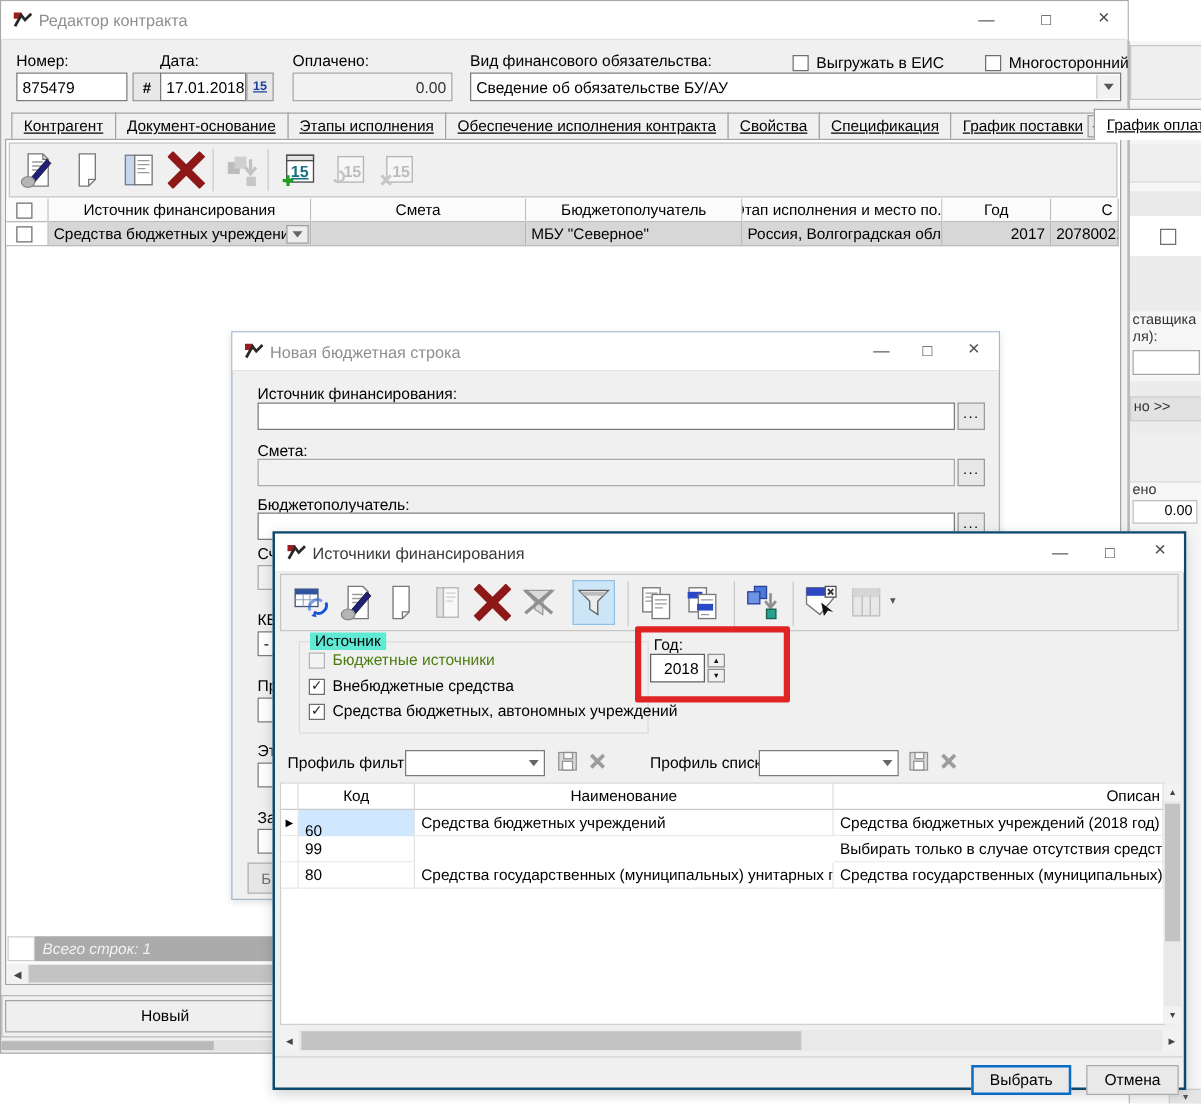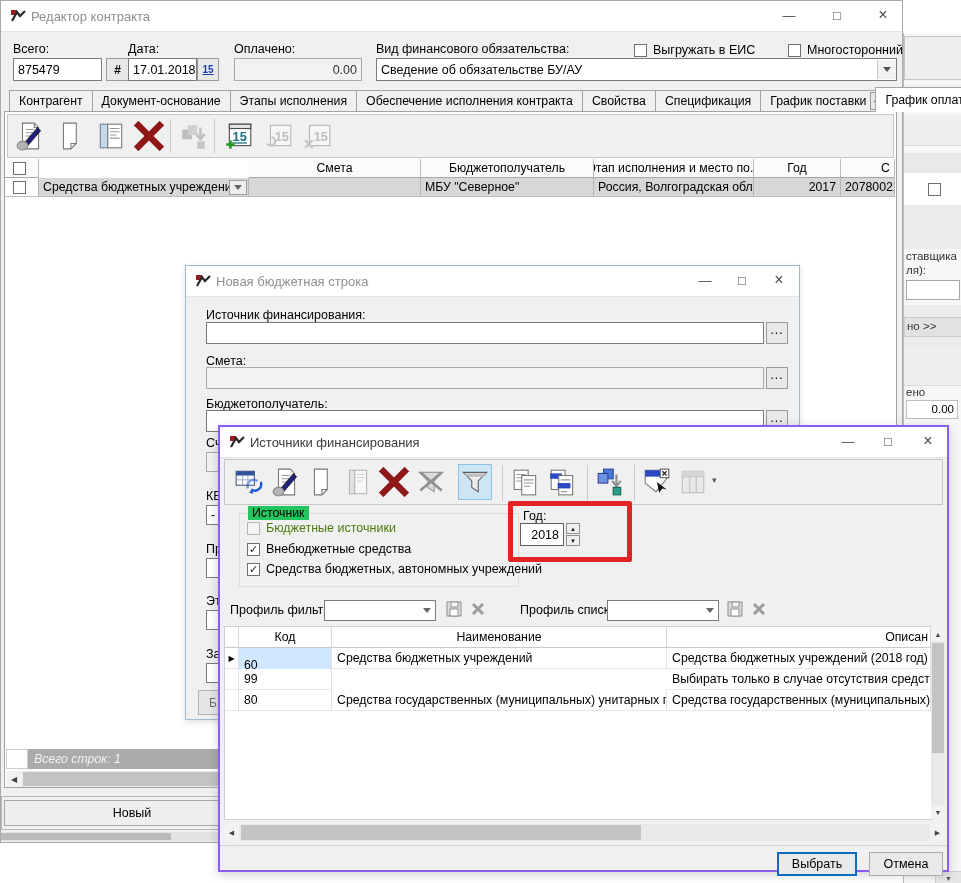--- a/index.html
+++ b/index.html
@@ -16,35 +16,35 @@
   .appicon{position:absolute;left:9px;top:7px;width:16px;height:16px;}
   .input{position:absolute;background:#fff;border:1px solid #7b7b7b;box-sizing:border-box;display:flex;align-items:center;padding:0 4px;font-size:12.5px;overflow:hidden;}
   .input.dis{background:#f2f2f2;border-color:#a9a9a9;color:#333;}
   .btn{position:absolute;background:#e8e8e8;border:1px solid #9a9a9a;box-sizing:border-box;display:flex;align-items:center;justify-content:center;font-size:12px;}
   .cb{position:absolute;width:13px;height:13px;background:#fff;border:1px solid #6e6e6e;box-sizing:border-box;display:flex;align-items:center;justify-content:center;font-size:11px;line-height:11px;color:#222;}
   .cb.dis{border-color:#b4b4b4;background:#f4f4f4;}
   .tri{width:0;height:0;display:inline-block;}
   .tri.down{border-left:4px solid transparent;border-right:4px solid transparent;border-top:5px solid #555;}
   .combo-arrow{position:absolute;display:flex;align-items:center;justify-content:center;}
   .tabs{position:absolute;display:flex;align-items:flex-end;}
-  .tab{height:21px;line-height:21px;padding:0 9px;border:1px solid #a3a3a3;border-bottom:none;background:#f0f0f0;font-size:12.3px;white-space:nowrap;margin-right:-1px;}
+  .tab{height:21px;line-height:21px;padding:0 9px;border:1px solid #a3a3a3;border-bottom:none;background:#f0f0f0;font-size:12.3px;white-space:nowrap;margin-right:-1px;text-decoration:underline;}
   .tab.active{background:#fff;height:24px;line-height:24px;position:relative;z-index:3;}
   .tbar{position:absolute;background:#f0f0f0;border:1px solid #c6c6c6;box-sizing:border-box;}
   .ticon{position:absolute;width:34px;height:36px;display:flex;align-items:center;justify-content:center;}
   .ticon.hl{background:#cde6f7;border:1px solid #8ec1e8;box-sizing:border-box;}
   .tsep{position:absolute;width:1px;background:#c9c9c9;}
   .hcell{position:absolute;box-sizing:border-box;border-right:1px solid #bcbcbc;border-bottom:1px solid #a8a8a8;background:#fbfbfb;display:flex;align-items:center;justify-content:center;font-size:12.3px;overflow:hidden;white-space:nowrap;}
   .rcell{position:absolute;box-sizing:border-box;border-right:1px solid #b5b5b5;border-bottom:1px solid #bdbdbd;background:#d7d7d7;display:flex;align-items:center;font-size:12.3px;overflow:hidden;white-space:nowrap;padding:0 4px;}
   .scroll{position:absolute;background:#e9e9e9;box-sizing:border-box;}
   .sthumb{position:absolute;background:#c3c3c3;}
   .sarrow{position:absolute;display:flex;align-items:center;justify-content:center;color:#444;background:#f2f2f2;font-size:8px;}
-  .dlg-border-blue{border:2px solid #8b5cf6;}
+  .dlg-border-blue{border:2px solid #0c4a6e;}
   .dlg-border-gray{border:1px solid #9fb9cf;}
   .fieldset{position:absolute;border:1px solid #dcdcdc;box-sizing:border-box;}
-  .legend{position:absolute;top:-8px;left:8px;background:#22c55e;padding:0 4px;font-size:12.3px;}
+  .legend{position:absolute;top:-8px;left:8px;background:#5eead4;padding:0 4px;font-size:12.3px;}
   .g-hcell{position:absolute;box-sizing:border-box;border-right:1px solid #d8d8d8;border-bottom:1px solid #c9c9c9;background:#fff;display:flex;align-items:center;justify-content:center;font-size:12.3px;overflow:hidden;white-space:nowrap;}
   .g-cell{position:absolute;box-sizing:border-box;border-right:1px solid #e2e2e2;border-bottom:1px solid #e8e8e8;background:#fff;display:flex;align-items:center;font-size:12.3px;overflow:hidden;white-space:nowrap;padding:0 5px;}
   .annot{position:absolute;border:5px solid #e02424;border-radius:2px;z-index:9;pointer-events:none;}
   .frag{position:absolute;font-size:11.5px;color:#333;white-space:nowrap;overflow:hidden;}
   .spin{position:absolute;width:14px;height:11px;background:#f0f0f0;border:1px solid #8f8f8f;box-sizing:border-box;display:flex;align-items:center;justify-content:center;font-size:6px;color:#111;}
 </style>
 </head>
 <body>
 
 <div class="canvas">
@@ -77,21 +77,21 @@
       <svg class="appicon" viewBox="0 0 16 16">
         <rect x="1" y="2" width="6" height="5" fill="#9c1d1d"></rect>
         <path d="M2 13 L7 4 l3 4 l5 -5" stroke="#2a2a2a" stroke-width="2.2" fill="none"></path>
       </svg>
       <div class="title-text">Редактор контракта</div>
       <div class="wc" style="left:772px;">—</div>
       <div class="wc" style="left:820px;">□</div>
       <div class="wc" style="left:866px;font-size:16px;">×</div>
     </div>
 
-    <div class="lbl" style="left:12px;top:41px;">Всего:</div>
+    <div class="lbl" style="left:12px;top:41px;">Номер:</div>
     <div class="input" style="left:12px;top:57px;width:89px;height:23px;">875479</div>
     <div class="btn" style="left:105px;top:57px;width:23px;height:23px;font-weight:bold;">#</div>
 
     <div class="lbl" style="left:127px;top:41px;">Дата:</div>
     <div class="input" style="left:127px;top:57px;width:69px;height:23px;">17.01.2018</div>
     <div class="btn" style="left:196px;top:57px;width:22px;height:23px;color:#1b3fa0;font-size:10px;font-weight:bold;text-decoration:underline;">15</div>
 
     <div class="lbl" style="left:233px;top:41px;">Оплачено:</div>
     <div class="input dis" style="left:233px;top:57px;width:128px;height:23px;justify-content:flex-end;">
         <span>0.00</span>
@@ -189,20 +189,21 @@
     <div class="ticon" style="left:300px;top:117px;">
       <svg width="30" height="30" viewBox="0 0 28 28">
           <rect x="6" y="4" width="19" height="19" fill="#f6f6f6" stroke="#b5b5b5"></rect>
           <text x="10" y="19" font-size="12" font-weight="bold" fill="#bdbdbd">15</text>
           <path d="M2 18 l7 7 M9 18 l-7 7" stroke="#c6c6c6" stroke-width="2.2"></path>
         </svg>
     </div>
 
     <div class="hcell" style="left:4px;top:158px;width:34px;height:19px;"></div>
     <div class="cb" style="left:12px;top:161px;"></div>
+    <div class="hcell" style="left:38px;top:158px;width:210px;height:19px;">Источник финансирования</div>
     <div class="hcell" style="left:248px;top:158px;width:172px;height:19px;">Смета</div>
     <div class="hcell" style="left:420px;top:158px;width:173px;height:19px;">Бюджетополучатель</div>
     <div class="hcell" style="left:593px;top:158px;width:160px;height:19px;">Этап исполнения и место по...</div>
     <div class="hcell" style="left:753px;top:158px;width:87px;height:19px;">Год</div>
     <div class="hcell" style="left:840px;top:158px;width:54px;height:19px;justify-content:flex-end;padding-right:4px;">С</div>
 
     <div class="rcell" style="left:4px;top:177px;width:34px;height:19px;background:#fff;"></div>
     <div class="cb" style="left:12px;top:180px;"></div>
     <div class="rcell" style="left:38px;top:177px;width:210px;height:19px;padding-right:22px;">
         <span class="nw">Средства бюджетных учреждений</span>

